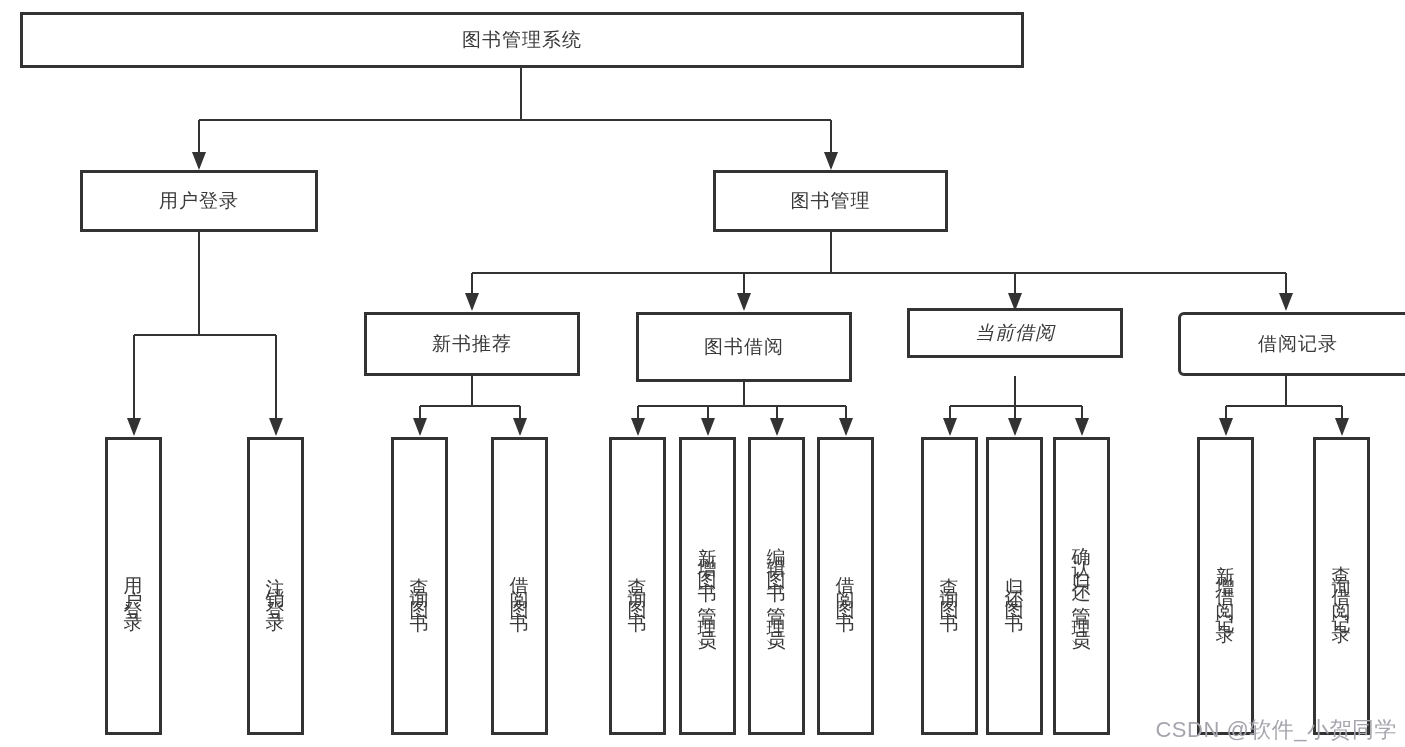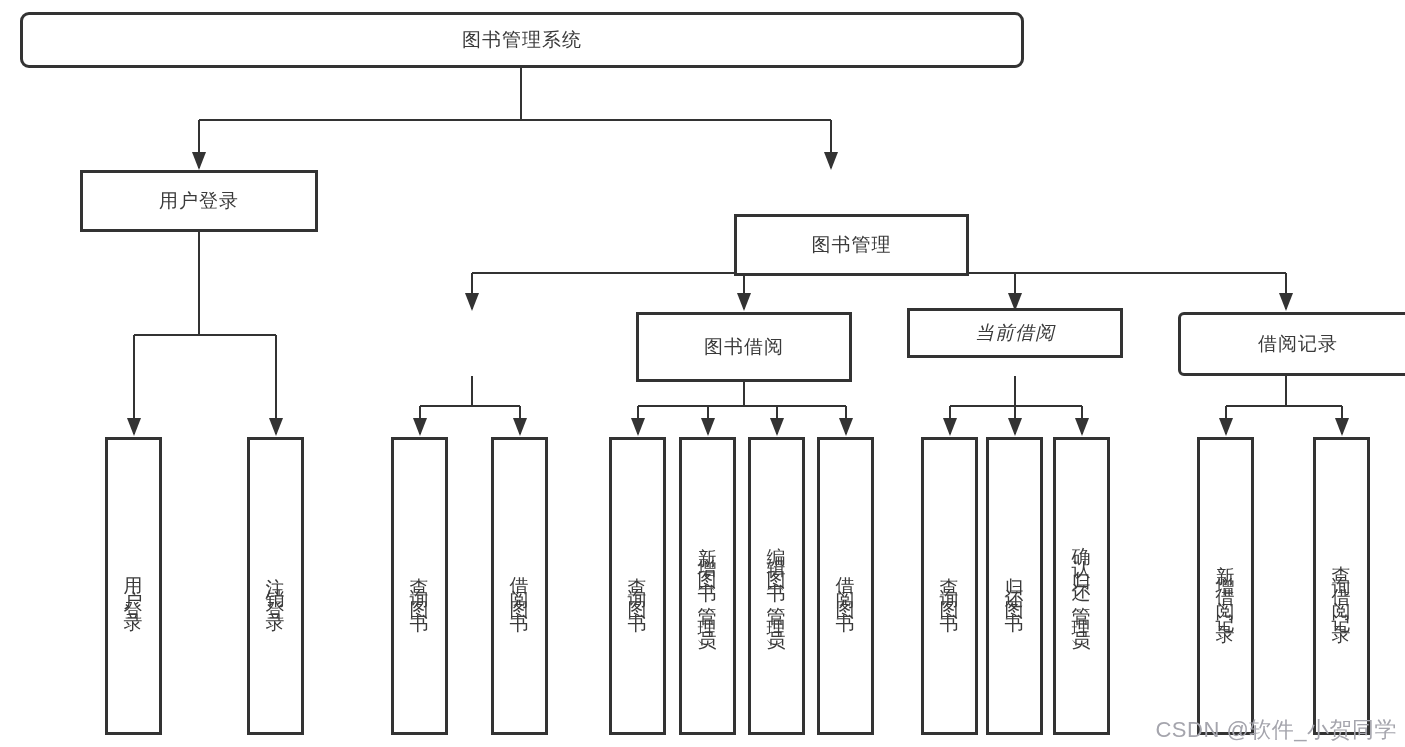--- a/index.html
+++ b/index.html
@@ -16,21 +16,21 @@
     position:absolute;
     background:#ffffff;
     border:3px solid var(--line,#333333);
     box-sizing:border-box;
     display:flex;align-items:center;justify-content:center;
     font-size:19px;
     color:var(--text,#3a3a3a);
     letter-spacing:1px;
     z-index:2;
   }
-  .node.root{border-width:3px;border-radius:9px;}
+  .node.root{border-width:3px;}
   .node.leaf span{
     writing-mode:vertical-rl;
     text-orientation:mixed;
     letter-spacing:12px;
     line-height:1.0;
     white-space:nowrap;
   }
   .watermark{
     position:absolute;
     right:8px;bottom:2px;
@@ -77,24 +77,27 @@
     </g>
   </svg>
 
   <div class="node root" style="left:20px;top:12px;width:1004px;height:56px;">
     <span>图书管理系统</span>
   </div>
 
   <div class="node" style="left:80px;top:170px;width:238px;height:62px;">
     <span>用户登录</span>
   </div>
-  <div class="node" style="left:734px;top:170px;width:235px;height:62px;margin-top:44px;">
+  <div class="node" style="left:713px;top:170px;width:235px;height:62px;">
     <span>图书管理</span>
   </div>
 
+  <div class="node" style="left:364px;top:312px;width:216px;height:64px;">
+    <span>新书推荐</span>
+  </div>
   <div class="node" style="left:636px;top:312px;width:216px;height:70px;">
     <span>图书借阅</span>
   </div>
   <div class="node" style="left:907px;top:308px;width:216px;height:50px;font-style:italic;">
     <span>当前借阅</span>
   </div>
   <div class="node" style="left:1178px;top:312px;width:240px;height:64px;border-radius:6px;">
     <span>借阅记录</span>
   </div>
 

